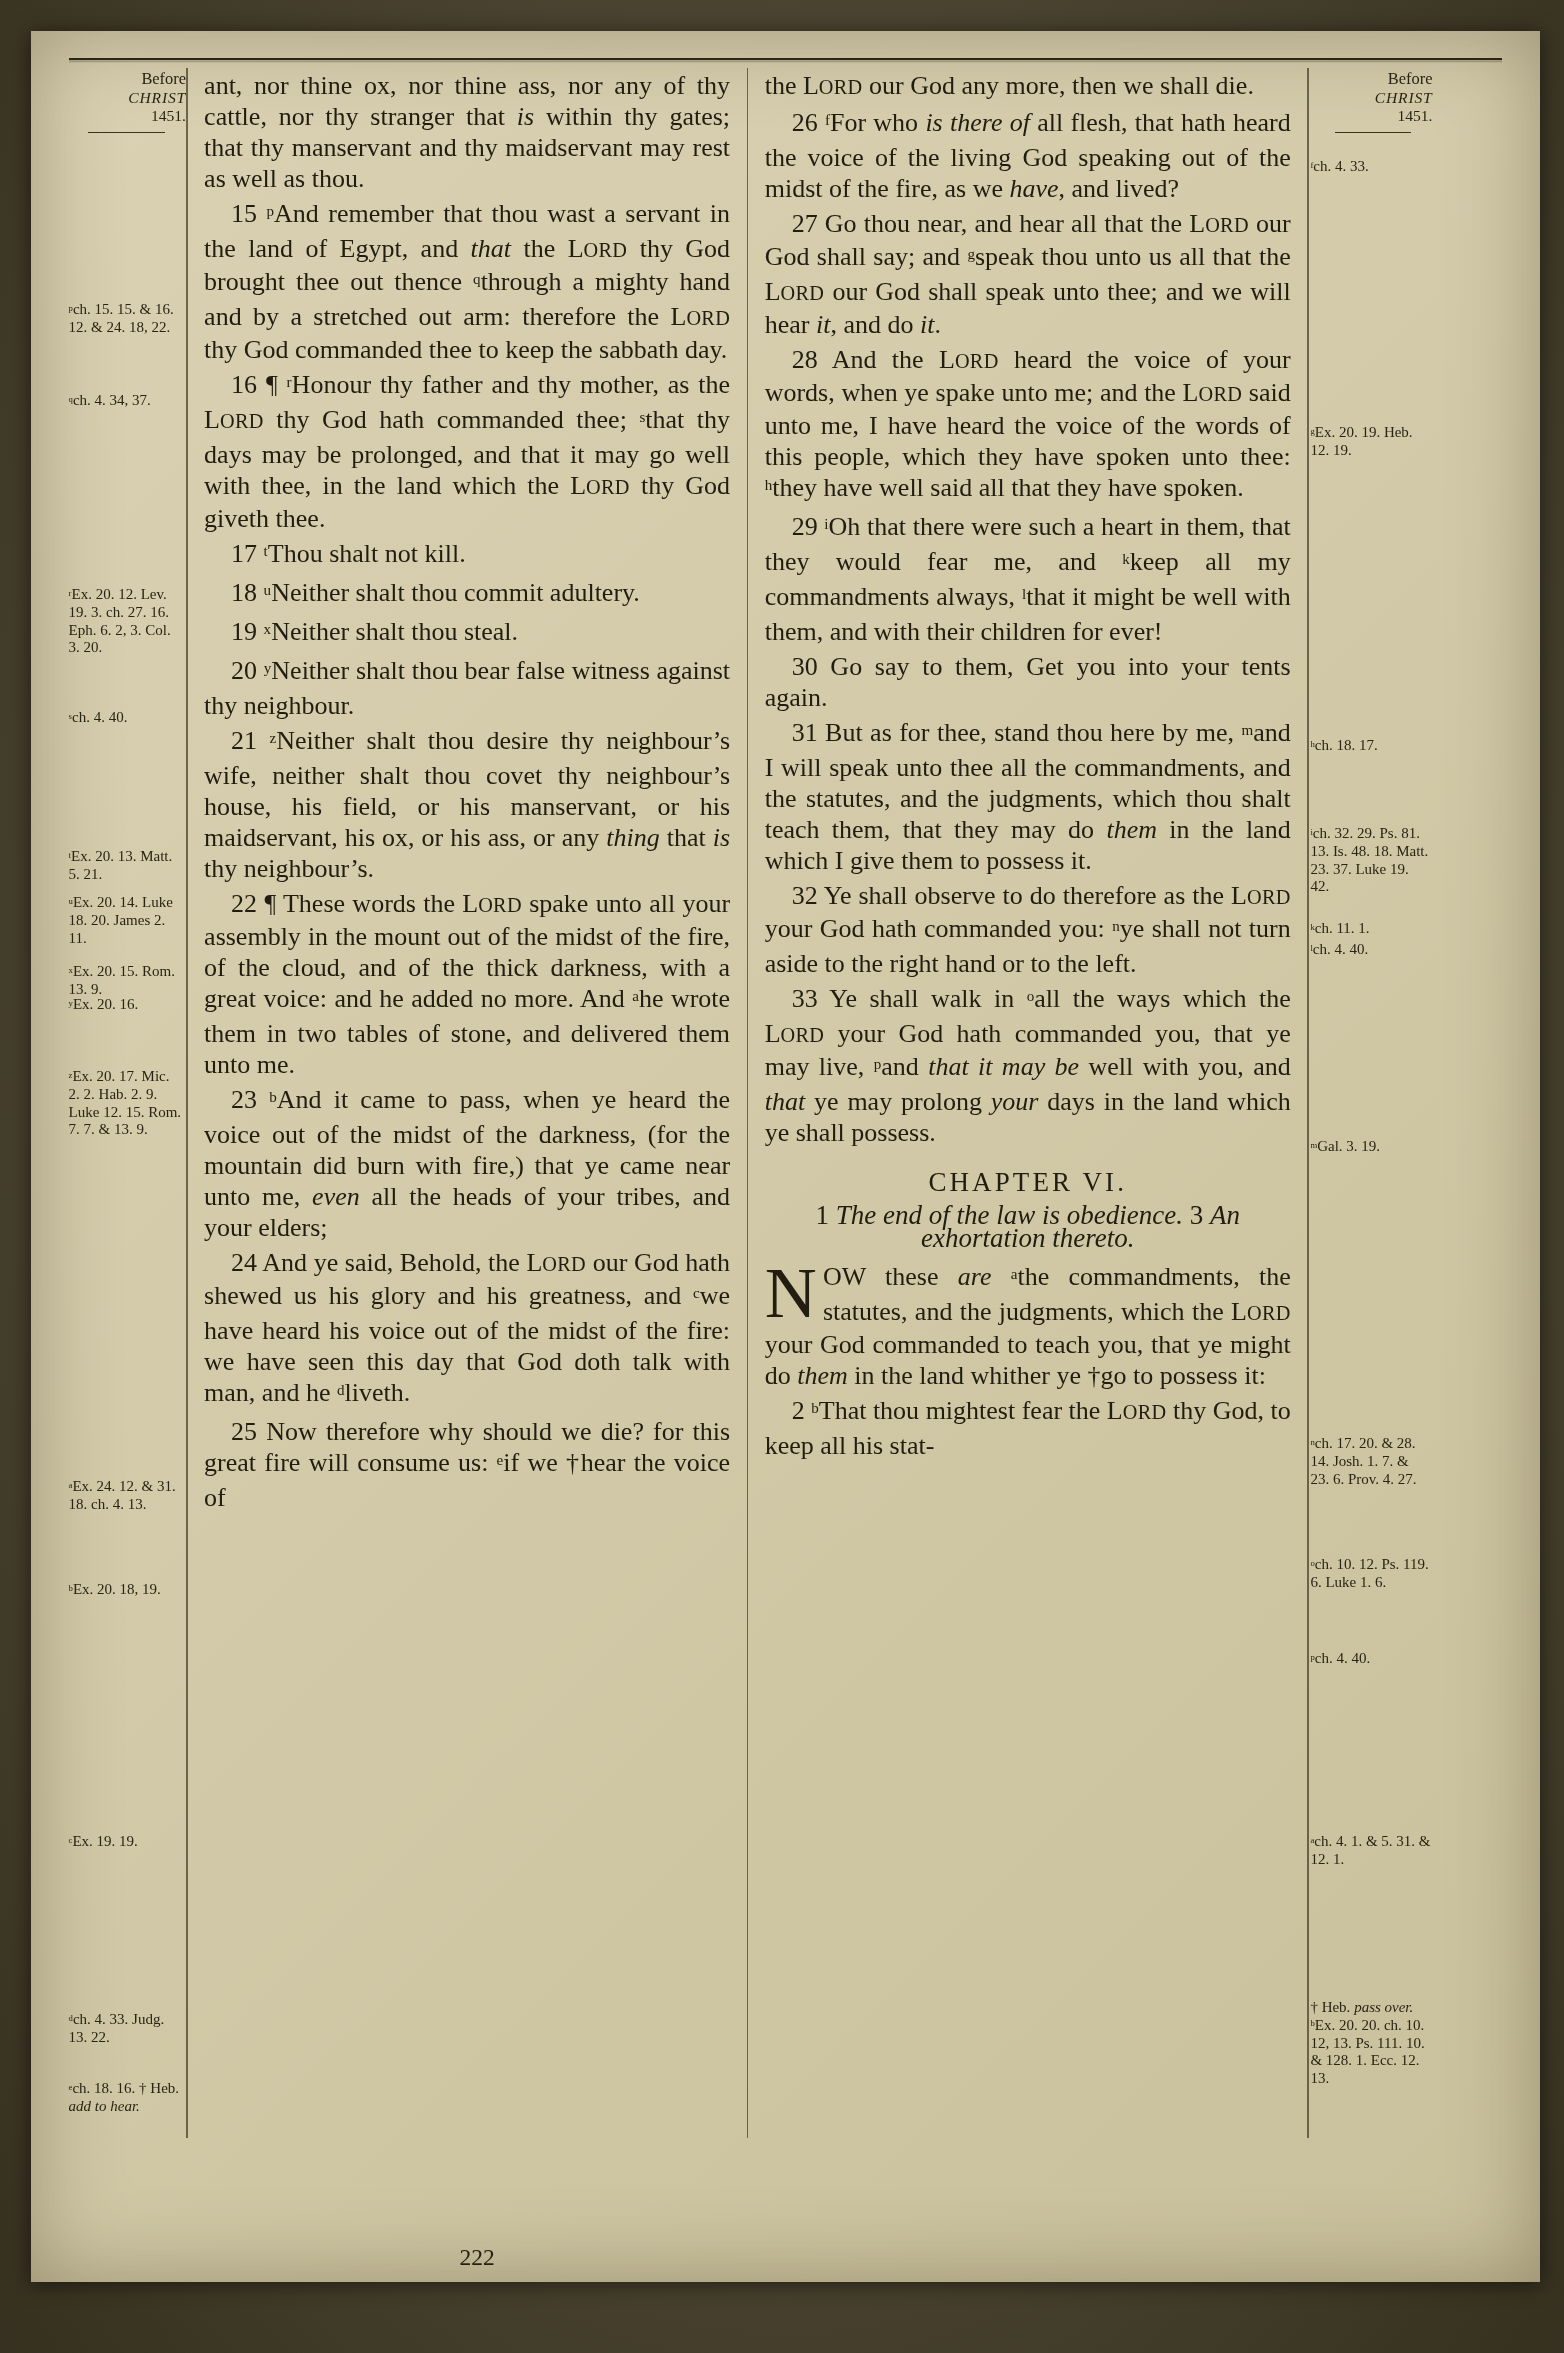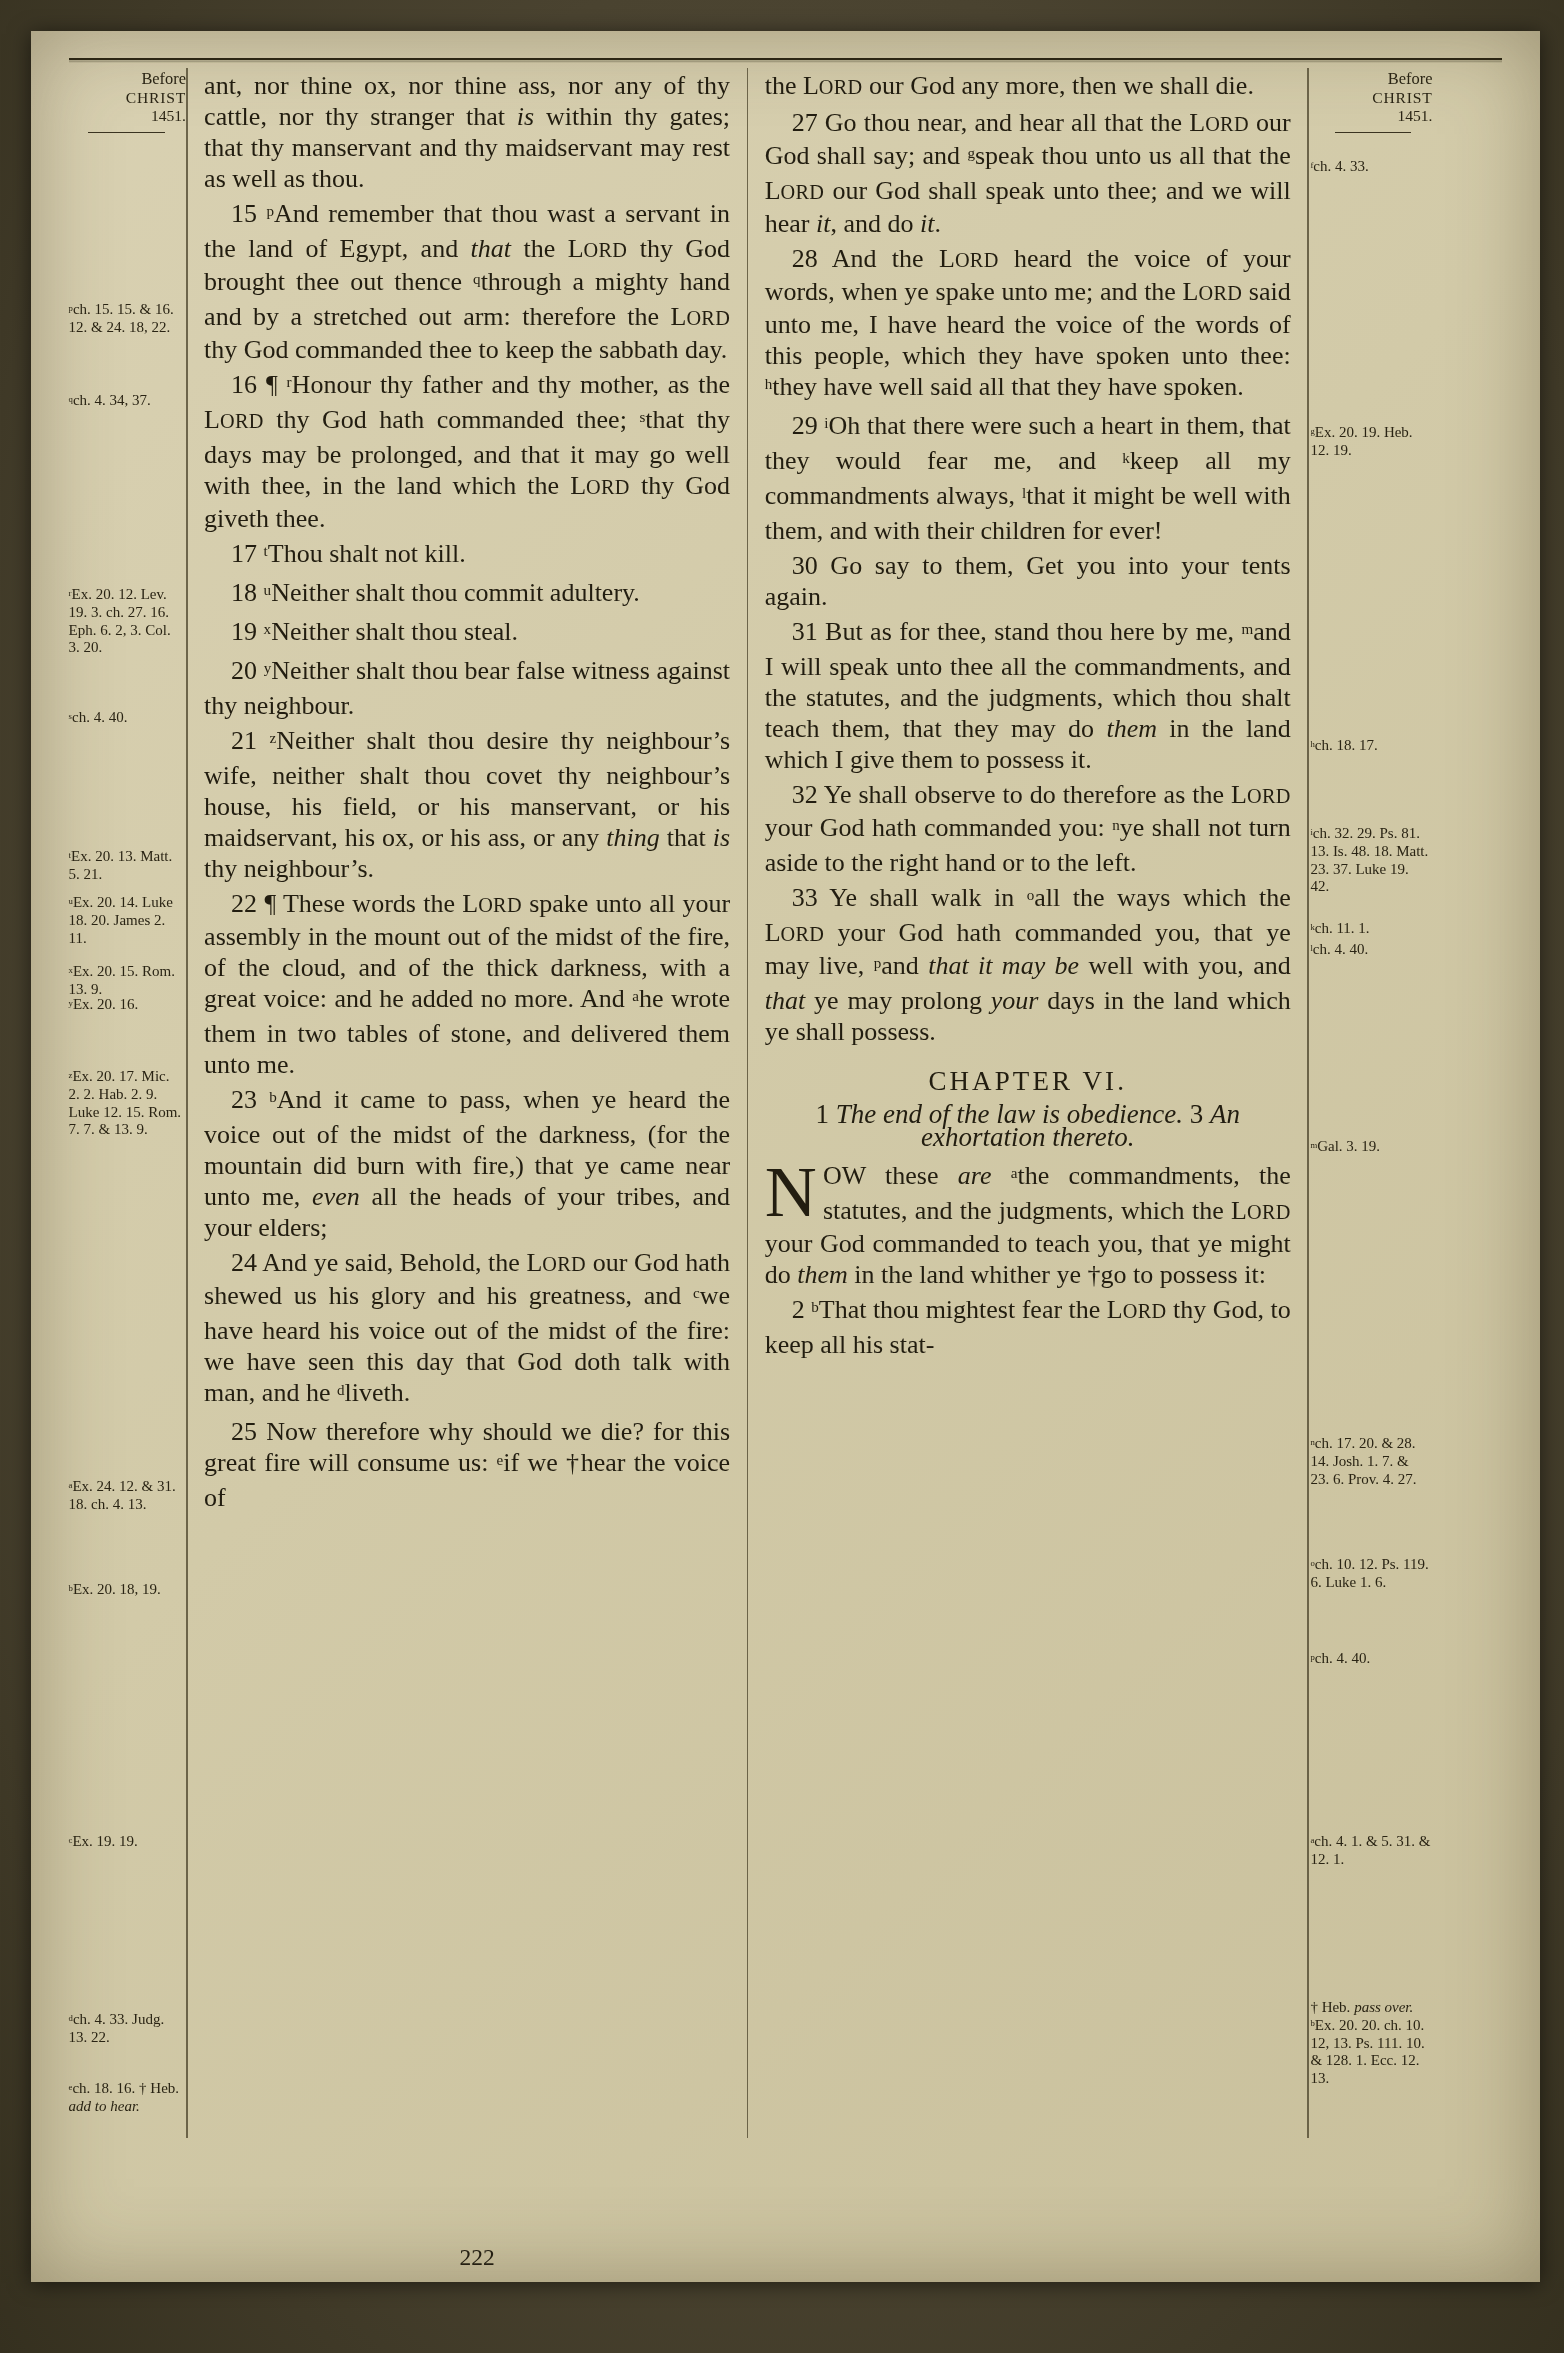--- a/index.html
+++ b/index.html
@@ -39,21 +39,21 @@
   .text-col{
     width:559px;flex:none;box-sizing:border-box;
     padding:0 12.5px;
     font-size:26px;line-height:31px;
     text-align:justify;
     overflow:hidden;
   }
   
   .bc-block{text-align:right;padding-top:3.1px;}
   .bc-l1{font-size:16.4px;}
-  .bc-l2{font-size:15.6px;letter-spacing:0.8px;}
+  .bc-l2{font-size:15.6px;letter-spacing:0.8px;font-style:italic;}
   .bc-l3{font-size:15.6px;}
   .bc-rule{width:64%;height:1.6px;background:#3a3320;margin:6.3px auto 0 auto;}
   
   .margin-note{position:absolute;left:1.6px;right:1.6px;}
   
   .verse{margin:4px;text-indent:27px;}
   .verse.cont{text-indent:0;}
   .verse.dropcap-p{text-indent:0;}
   .ref{font-size:0.58em;position:relative;top:-0.42em;letter-spacing:0;}
   .it{font-style:italic;}
@@ -122,20 +122,21 @@
         <p class="verse verse">22 ¶ These words the <span class="sc">L<span class="sc-rest">ORD</span></span> spake unto all your assembly in the mount out of the midst of the fire, of the cloud, and of the thick darkness, with a great voice: and he added no more. And <span class="ref">a</span>he wrote them in two tables of stone, and delivered them unto me.</p>
         <p class="verse verse">23 <span class="ref">b</span>And it came to pass, when ye heard the voice out of the midst of the darkness, (for the mountain did burn with fire,) that ye came near unto me, <span class="it">even</span> all the heads of your tribes, and your elders;</p>
         <p class="verse verse">24 And ye said, Behold, the <span class="sc">L<span class="sc-rest">ORD</span></span> our God hath shewed us his glory and his greatness, and <span class="ref">c</span>we have heard his voice out of the midst of the fire: we have seen this day that God doth talk with man, and he <span class="ref">d</span>liveth.</p>
         <p class="verse verse">25 Now therefore why should we die? for this great fire will consume us: <span class="ref">e</span>if we †hear the voice of</p>
       </div>
 
     <div class="vrule"></div>
 
     <div class="text-col" id="right-col">
         <p class="verse cont">the <span class="sc">L<span class="sc-rest">ORD</span></span> our God any more, then we shall die.</p>
+        <p class="verse verse">26 <span class="ref">f</span>For who <span class="it">is there of</span> all flesh, that hath heard the voice of the living God speaking out of the midst of the fire, as we <span class="it">have</span>, and lived?</p>
         <p class="verse verse">27 Go thou near, and hear all that the <span class="sc">L<span class="sc-rest">ORD</span></span> our God shall say; and <span class="ref">g</span>speak thou unto us all that the <span class="sc">L<span class="sc-rest">ORD</span></span> our God shall speak unto thee; and we will hear <span class="it">it</span>, and do <span class="it">it</span>.</p>
         <p class="verse verse">28 And the <span class="sc">L<span class="sc-rest">ORD</span></span> heard the voice of your words, when ye spake unto me; and the <span class="sc">L<span class="sc-rest">ORD</span></span> said unto me, I have heard the voice of the words of this people, which they have spoken unto thee: <span class="ref">h</span>they have well said all that they have spoken.</p>
         <p class="verse verse">29 <span class="ref">i</span>Oh that there were such a heart in them, that they would fear me, and <span class="ref">k</span>keep all my commandments always, <span class="ref">l</span>that it might be well with them, and with their children for ever!</p>
         <p class="verse verse">30 Go say to them, Get you into your tents again.</p>
         <p class="verse verse">31 But as for thee, stand thou here by me, <span class="ref">m</span>and I will speak unto thee all the commandments, and the statutes, and the judgments, which thou shalt teach them, that they may do <span class="it">them</span> in the land which I give them to possess it.</p>
         <p class="verse verse">32 Ye shall observe to do therefore as the <span class="sc">L<span class="sc-rest">ORD</span></span> your God hath commanded you: <span class="ref">n</span>ye shall not turn aside to the right hand or to the left.</p>
         <p class="verse verse">33 Ye shall walk in <span class="ref">o</span>all the ways which the <span class="sc">L<span class="sc-rest">ORD</span></span> your God hath commanded you, that ye may live, <span class="ref">p</span>and <span class="it">that it may be</span> well with you, and <span class="it">that</span> ye may prolong <span class="it">your</span> days in the land which ye shall possess.</p>
         <h2 class="chapter-heading">CHAPTER VI.</h2>
         <p class="chapter-summary">1 <span class="it">The end of the law is obedience.</span> 3 <span class="it">An exhortation thereto.</span></p>
         <p class="verse dropcap-p"><span class="dropcap">N</span>OW these <span class="it">are</span> <span class="ref">a</span>the commandments, the statutes, and the judgments, which the <span class="sc">L<span class="sc-rest">ORD</span></span> your God commanded to teach you, that ye might do <span class="it">them</span> in the land whither ye †go to possess it:</p>

